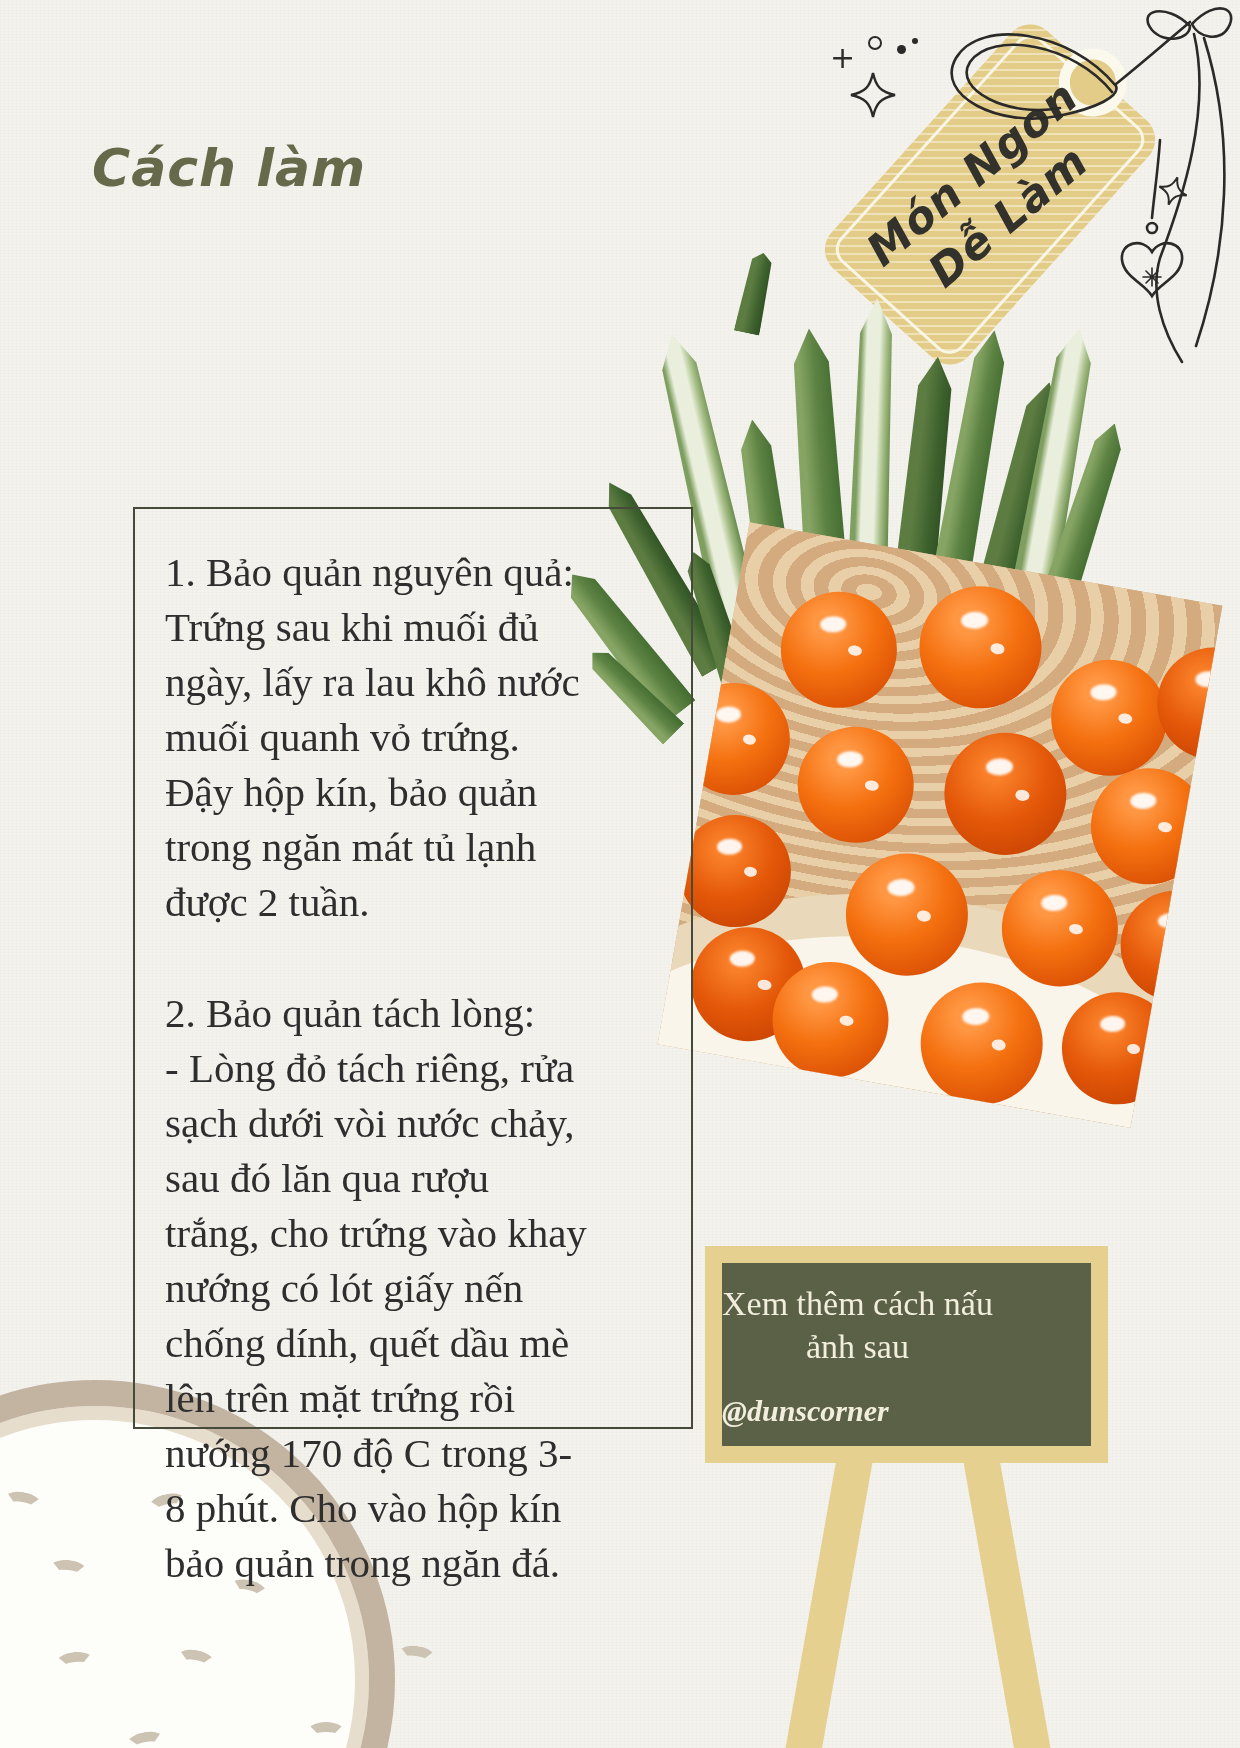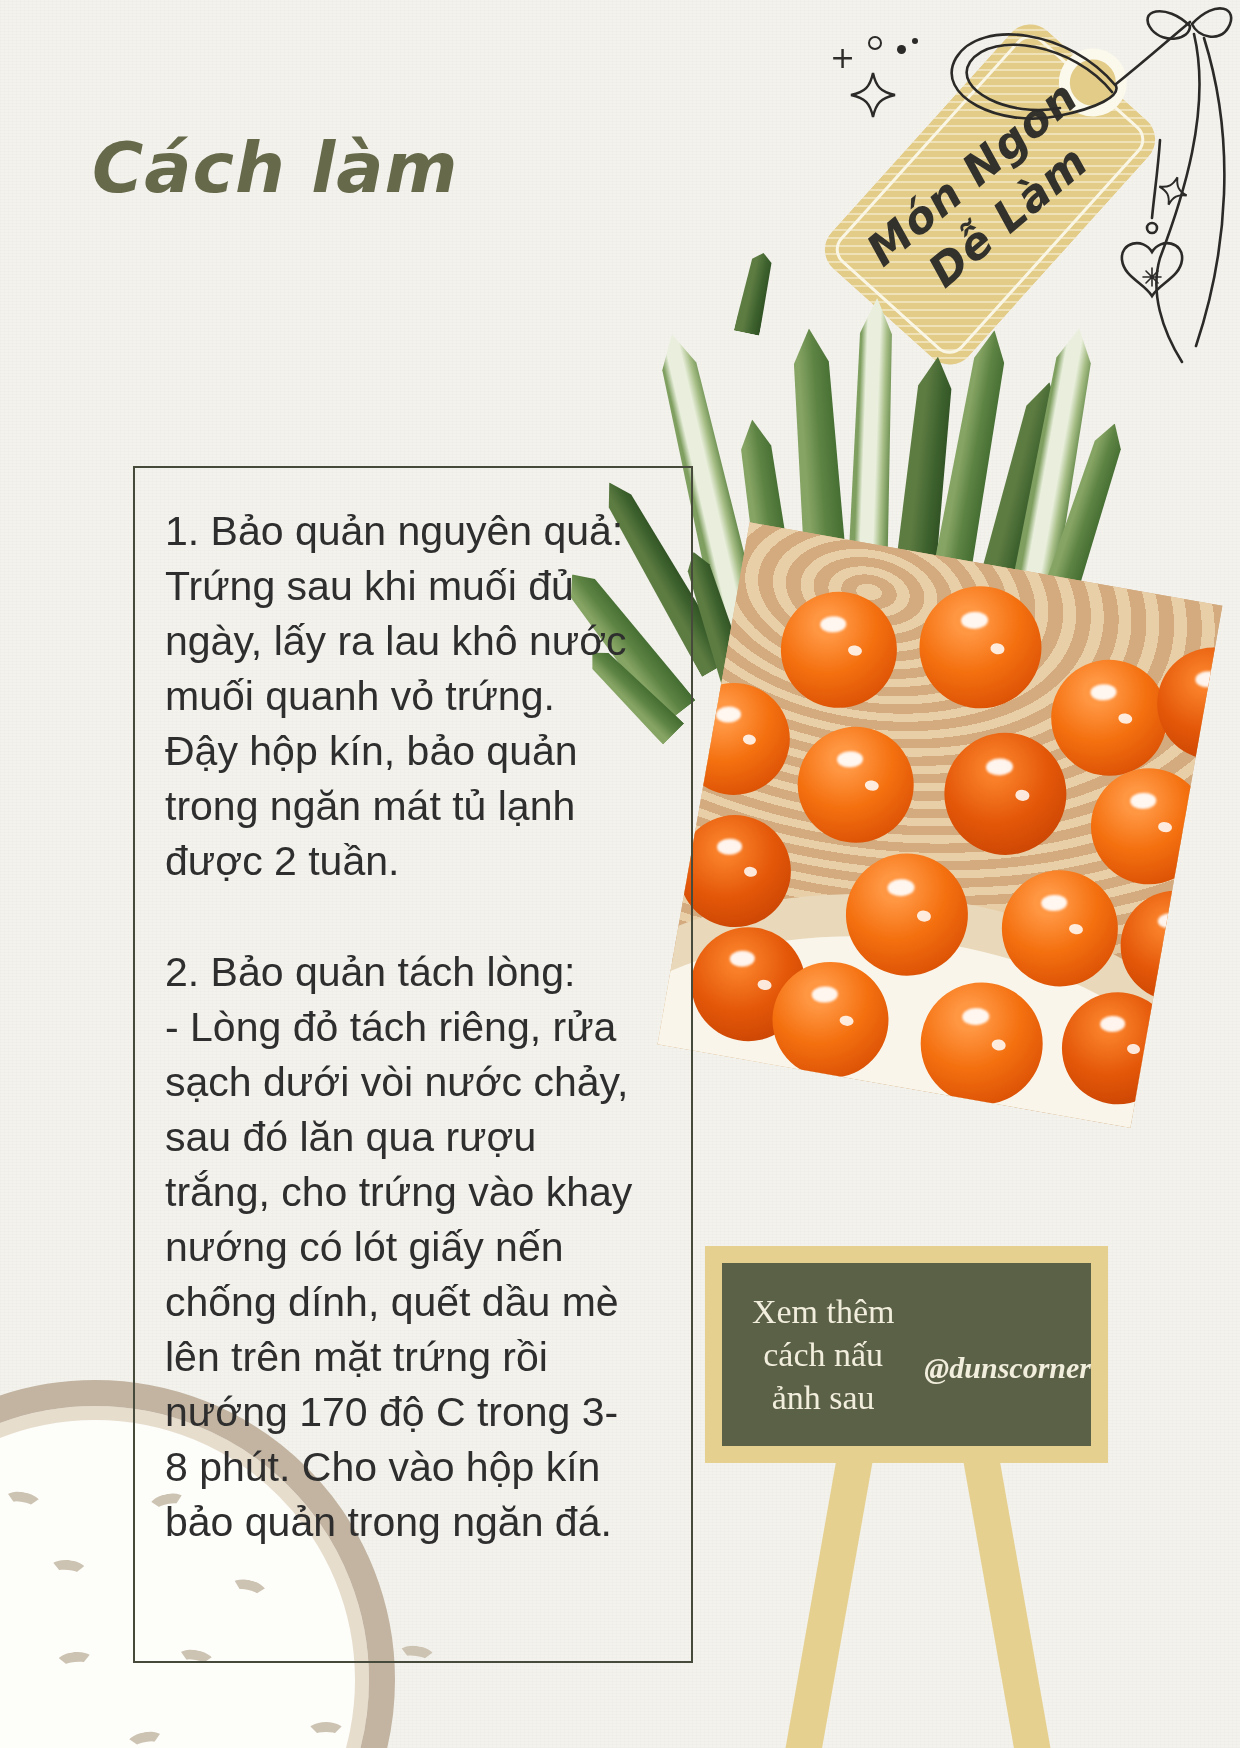--- a/index.html
+++ b/index.html
@@ -10,33 +10,34 @@
       repeating-linear-gradient(90deg, rgba(120,115,100,.02) 0 1px, transparent 1px 4px),
       #f3f2ed;
     font-family:"Liberation Sans", sans-serif;
   }
   
   .title{
     position:absolute;left:92px;top:112px;z-index:6;
     font-family:"DejaVu Sans", sans-serif;
     font-weight:bold;font-style:italic;color:#66694a;line-height:112px;
   }
-  .title .l1{font-size:70px;letter-spacing:1px;}
+  .title .l1{font-size:52px;letter-spacing:1px;}
   .title .l2{font-size:84px;letter-spacing:0px;}
   
   .section-heading{
     position:absolute;left:112px;top:378px;z-index:6;
     font-family:"Liberation Serif", serif;font-weight:bold;
     font-size:46px;color:#565c3e;letter-spacing:1px;
   }
   
   .instr-box{
-    position:absolute;left:133px;top:466px;width:560px;height:1197px;z-index:5;
+    position:absolute;left:133px;top:507px;width:560px;height:922px;z-index:5;
     border:2px solid #454a3a;background:transparent;box-sizing:border-box;
     padding:36px 14px 0 30px;
+    font-family:Liberation Serif, serif;
   }
   .instr-box p{
     margin:0 0 56px 0;font-size:41px;line-height:55px;color:#2e2e2e;
     white-space:pre-line;letter-spacing:0;
   }
   
   .tag{
     position:absolute;left:830px;top:102px;width:320px;height:185px;z-index:2;
     transform:rotate(-48deg);transform-origin:50% 50%;
     background:
@@ -90,21 +91,21 @@
     border-radius:50%;opacity:.85;}
   
   .leg{position:absolute;width:36px;height:305px;background:#e6d08f;z-index:5;
     transform-origin:50% 0;}
   .sign{
     position:absolute;left:705px;top:1246px;width:403px;height:217px;z-index:6;
     background:#e6d08f;box-sizing:border-box;padding:17px;
   }
   .sign .board{
     width:100%;height:100%;background:#5b6146;box-sizing:border-box;
-    display:flex;flex-direction:row;align-items:center;justify-content:center;
+    display:flex;flex-direction:column;align-items:flex-start;justify-content:center;
     text-align:center;color:#f2eedd;
   }
   .sign .board .msg{font-family:"Liberation Serif", serif;font-size:34px;line-height:43px;}
   .sign .board .handle{font-family:"Liberation Serif", serif;font-weight:bold;font-style:italic;
     font-size:30px;margin-top:26px;}
   
   .rice-bowl{position:absolute;left:-205px;top:1380px;width:600px;height:600px;z-index:1;
     border-radius:50%;background:#fdfdfa;border:26px solid #c2b4a1;box-sizing:border-box;
     box-shadow:inset 0 0 0 14px #e7ddcd;}
   .grain{position:absolute;z-index:1;width:40px;height:24px;border:10px solid transparent;

